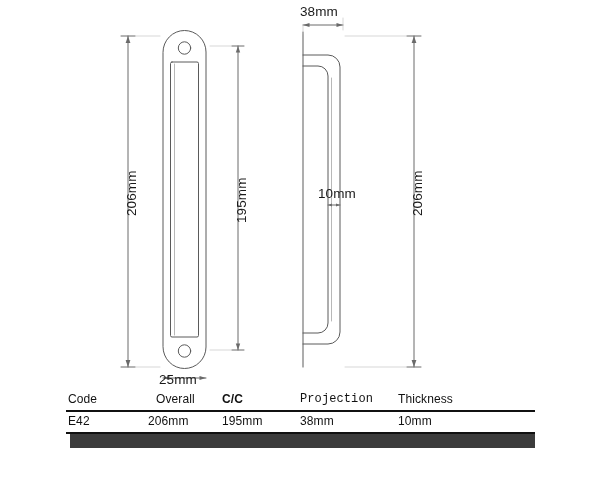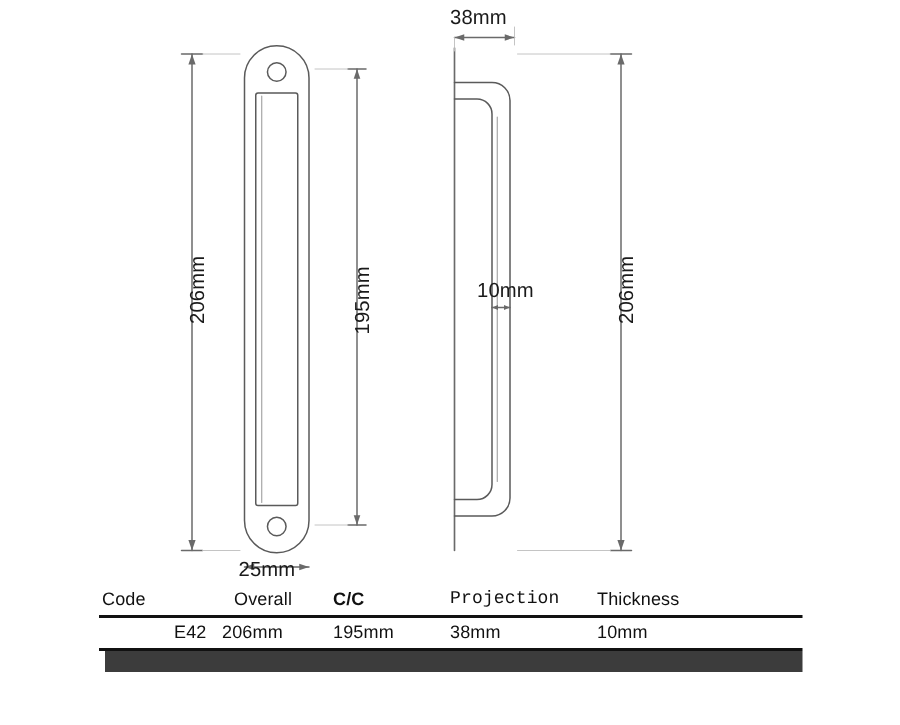--- a/index.html
+++ b/index.html
@@ -193,21 +193,21 @@
   <div class="spec-table">
 
     <div class="tbl-cell tbl-head" style="left:68px;  top:392px;">Code</div>
     <div class="tbl-cell tbl-head" style="left:156px; top:392px;">Overall</div>
     <div class="tbl-cell tbl-head" style="left:222px; top:392px;font-weight:bold;">C/C</div>
     <div class="tbl-cell tbl-head" style="left:300px; top:392px;font-family:Liberation Mono, monospace;">Projection</div>
     <div class="tbl-cell tbl-head" style="left:398px; top:392px;">Thickness</div>
 
     <div class="tbl-rule" style="left:66px; top:410px; width:469px; height:1.6px;"></div>
 
-    <div class="tbl-cell" style="left:68px;  top:414px;margin-left:48px;">E42</div>
+    <div class="tbl-cell" style="left:68px;  top:414px;">E42</div>
     <div class="tbl-cell" style="left:148px; top:414px;">206mm</div>
     <div class="tbl-cell" style="left:222px; top:414px;">195mm</div>
     <div class="tbl-cell" style="left:300px; top:414px;">38mm</div>
     <div class="tbl-cell" style="left:398px; top:414px;">10mm</div>
 
     <div class="tbl-rule" style="left:66px; top:432px; width:469px; height:1.6px;"></div>
 
     <div class="footer-bar" style="left:70px; top:434px; width:465px; height:14px;"></div>
   </div>
 

